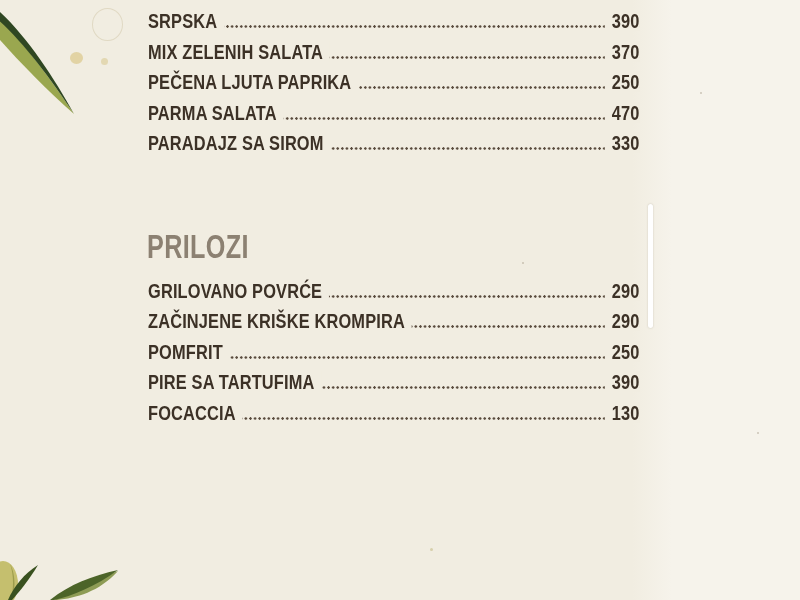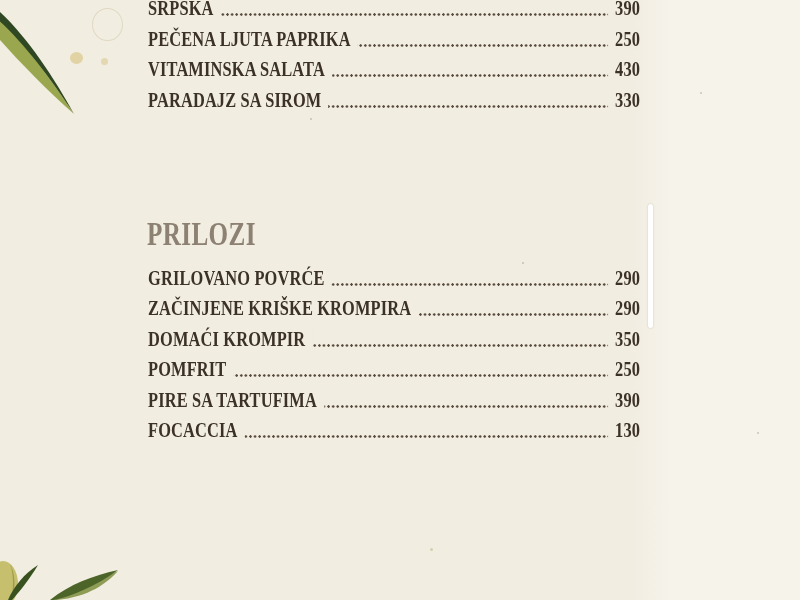--- a/index.html
+++ b/index.html
@@ -9,21 +9,21 @@
   *{margin:0;padding:0;box-sizing:border-box;}
   html,body{width:800px;height:600px;}
   body{
     font-family:"Liberation Sans", sans-serif;
     overflow:hidden;
   }
   .page{
     position:relative;width:800px;height:600px;overflow:hidden;
     background:linear-gradient(90deg,var(--paper) 0%,var(--paper) 79%,var(--paper-right) 84%,var(--paper-right) 100%);
   }
-  .menu{position:absolute;left:148px;width:492px;top:4px;height:480px;font-family:Liberation Serif, serif;}
+  .menu{position:absolute;left:148px;width:492px;top:16px;height:480px;}
   .rows{position:absolute;left:0;right:0;}
   #sec1{top:-16.5px;}
   #sec2{top:253px;}
   .row{position:relative;height:30.5px;}
   .leader{
     position:absolute;left:0;right:0;bottom:2px;height:3px;
     background-image:radial-gradient(circle at 1.4px 1.5px, var(--dot) 1.05px, transparent 1.45px);
     background-size:4.6px 3px;background-repeat:repeat-x;
   }
   .name,.price{
@@ -82,50 +82,50 @@
 
   <div class="menu">
     <div class="rows" id="sec1">
         <div class="row">
           <span class="leader"></span>
           <span class="name">SRPSKA</span>
           <span class="price">390</span>
         </div>
         <div class="row">
           <span class="leader"></span>
+          <span class="name">MIX ZELENIH SALATA</span>
+          <span class="price">370</span>
+        </div>
+        <div class="row">
+          <span class="leader"></span>
           <span class="name">PEČENA LJUTA PAPRIKA</span>
           <span class="price">250</span>
         </div>
         <div class="row">
           <span class="leader"></span>
-          <span class="name">VITAMINSKA SALATA</span>
-          <span class="price">430</span>
+          <span class="name">PARMA SALATA</span>
+          <span class="price">470</span>
         </div>
         <div class="row">
           <span class="leader"></span>
           <span class="name">PARADAJZ SA SIROM</span>
           <span class="price">330</span>
         </div>
       </div>
     <div class="heading">PRILOZI</div>
     <div class="rows" id="sec2">
         <div class="row">
           <span class="leader"></span>
           <span class="name">GRILOVANO POVRĆE</span>
           <span class="price">290</span>
         </div>
         <div class="row">
           <span class="leader"></span>
           <span class="name">ZAČINJENE KRIŠKE KROMPIRA</span>
           <span class="price">290</span>
-        </div>
-        <div class="row">
-          <span class="leader"></span>
-          <span class="name">DOMAĆI KROMPIR</span>
-          <span class="price">350</span>
         </div>
         <div class="row">
           <span class="leader"></span>
           <span class="name">POMFRIT</span>
           <span class="price">250</span>
         </div>
         <div class="row">
           <span class="leader"></span>
           <span class="name">PIRE SA TARTUFIMA</span>
           <span class="price">390</span>

